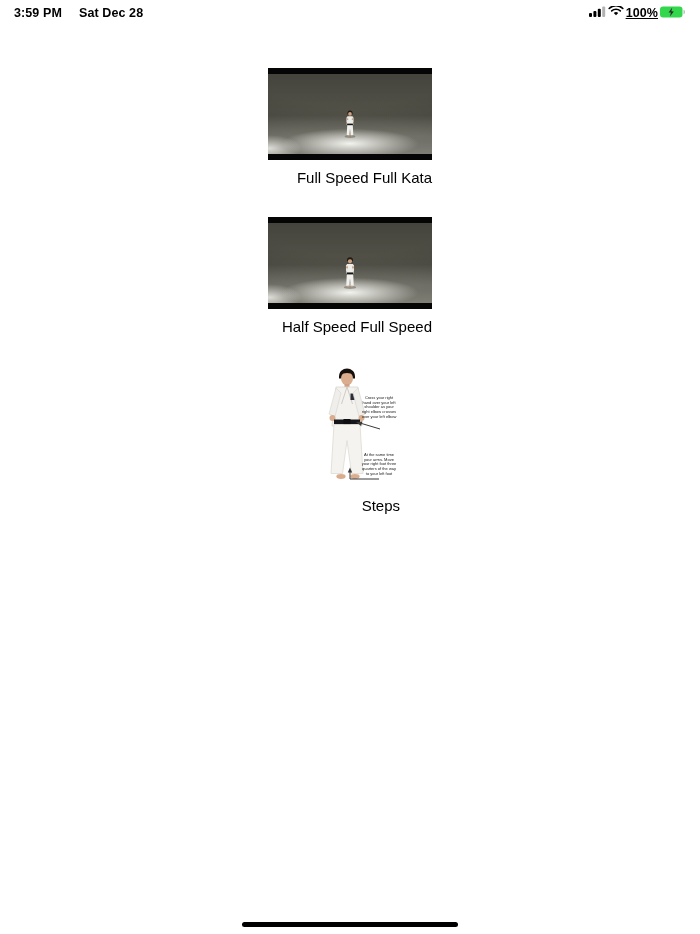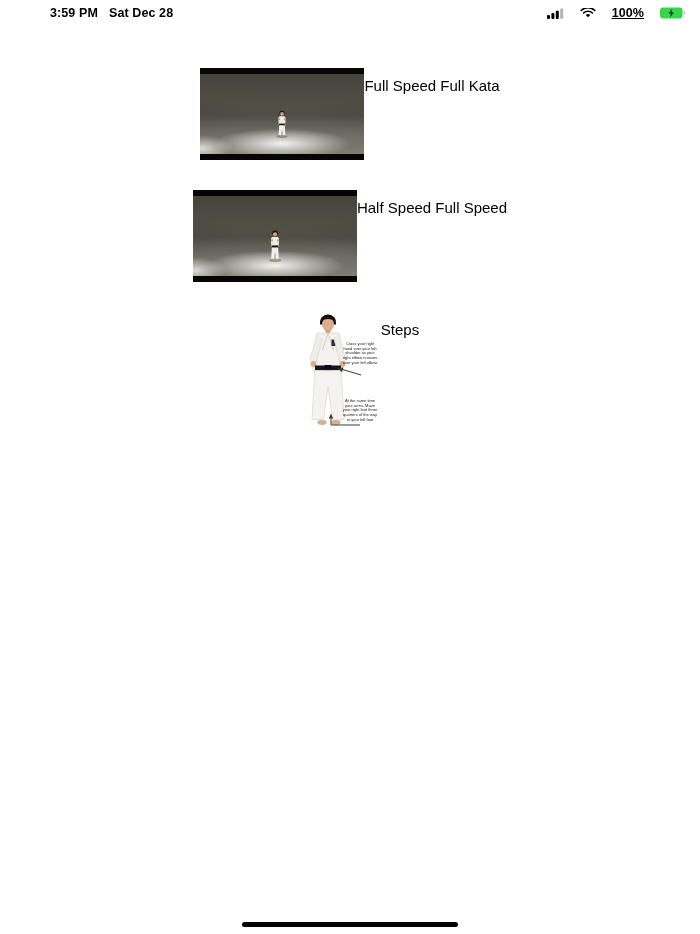--- a/index.html
+++ b/index.html
@@ -12,30 +12,30 @@
     color:#000;
   }
 
   
   .status-bar{
     position:absolute; top:0; left:0; right:0; height:24px;
     display:flex; justify-content:space-between; align-items:center;
     padding:2px 14px 0 14px;
     font-size:12.5px; font-weight:600; letter-spacing:.1px;
   }
-  .sb-left{ display:flex; gap:11px; align-items:center;margin-left:36px; }
-  .sb-right{ display:flex; gap:16px; align-items:center;text-decoration:underline; }
+  .sb-left{ display:flex; gap:17px; align-items:center; }
+  .sb-right{ display:flex; gap:2px; align-items:flex-start;text-decoration:underline; }
   .sb-right svg{ display:block; }
 
   
   main{
     position:absolute; top:68px; left:0; right:0;
     display:flex; flex-direction:column; align-items:center;
   }
-  .media-item{ display:flex; flex-direction:row; align-items:flex-start; }
+  .media-item{ display:flex; flex-direction:column; align-items:flex-end; }
   .caption{
     font-size:15px; font-weight:400; color:#000; text-align:center;
     margin-top:9px; line-height:18px;
   }
   .vid-gap{ margin-bottom:30px; }
   .steps-gap{ margin-bottom:32px; }
 
   
   .video-thumb{
     width:164px; height:92px; background:#050505;

